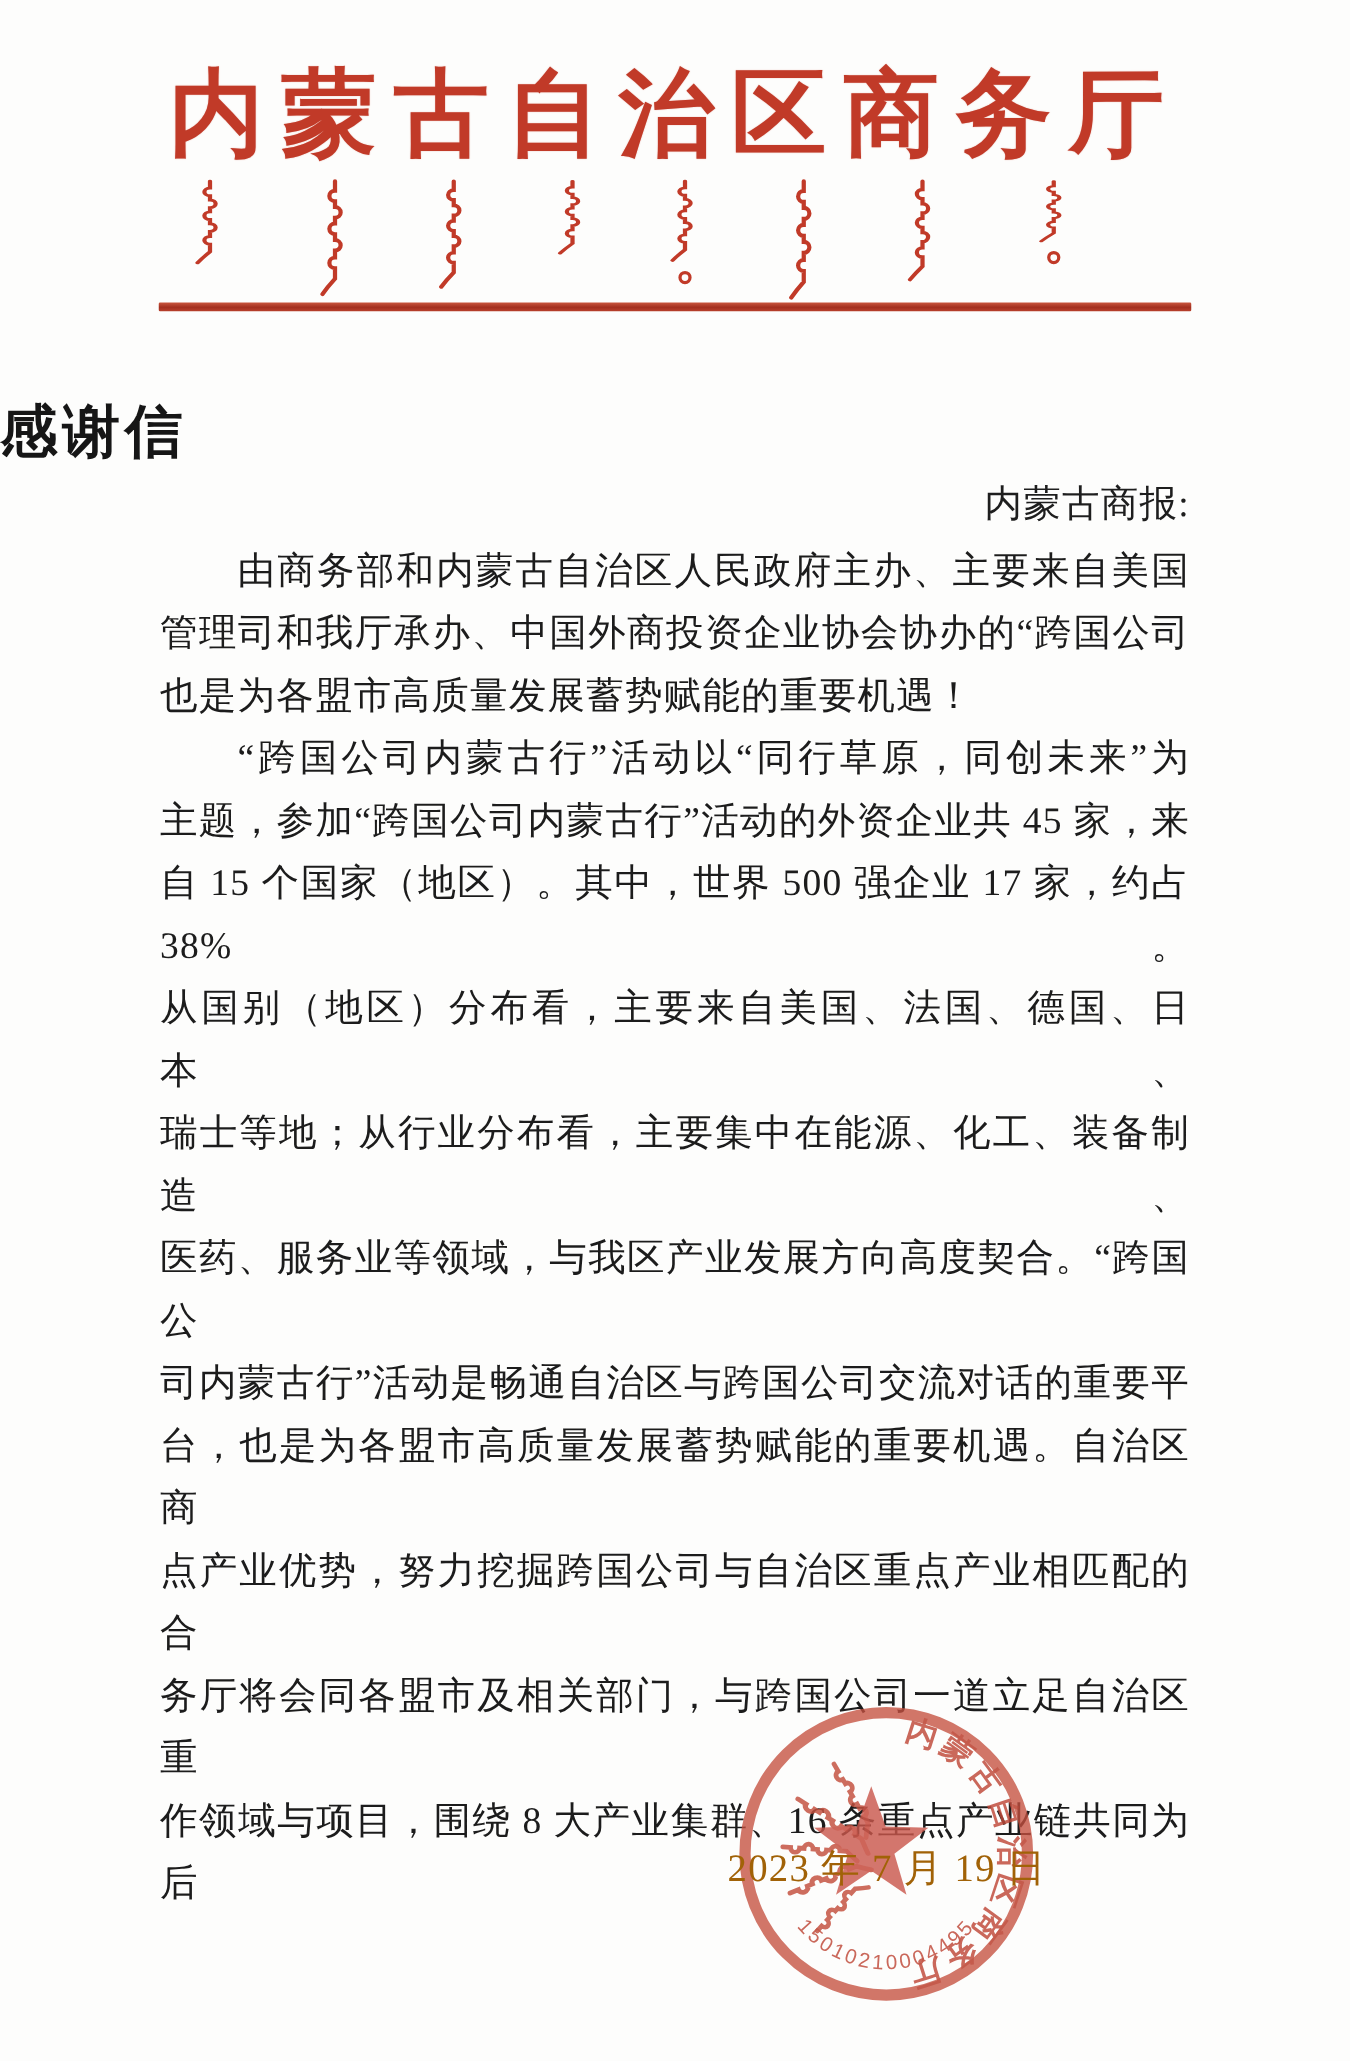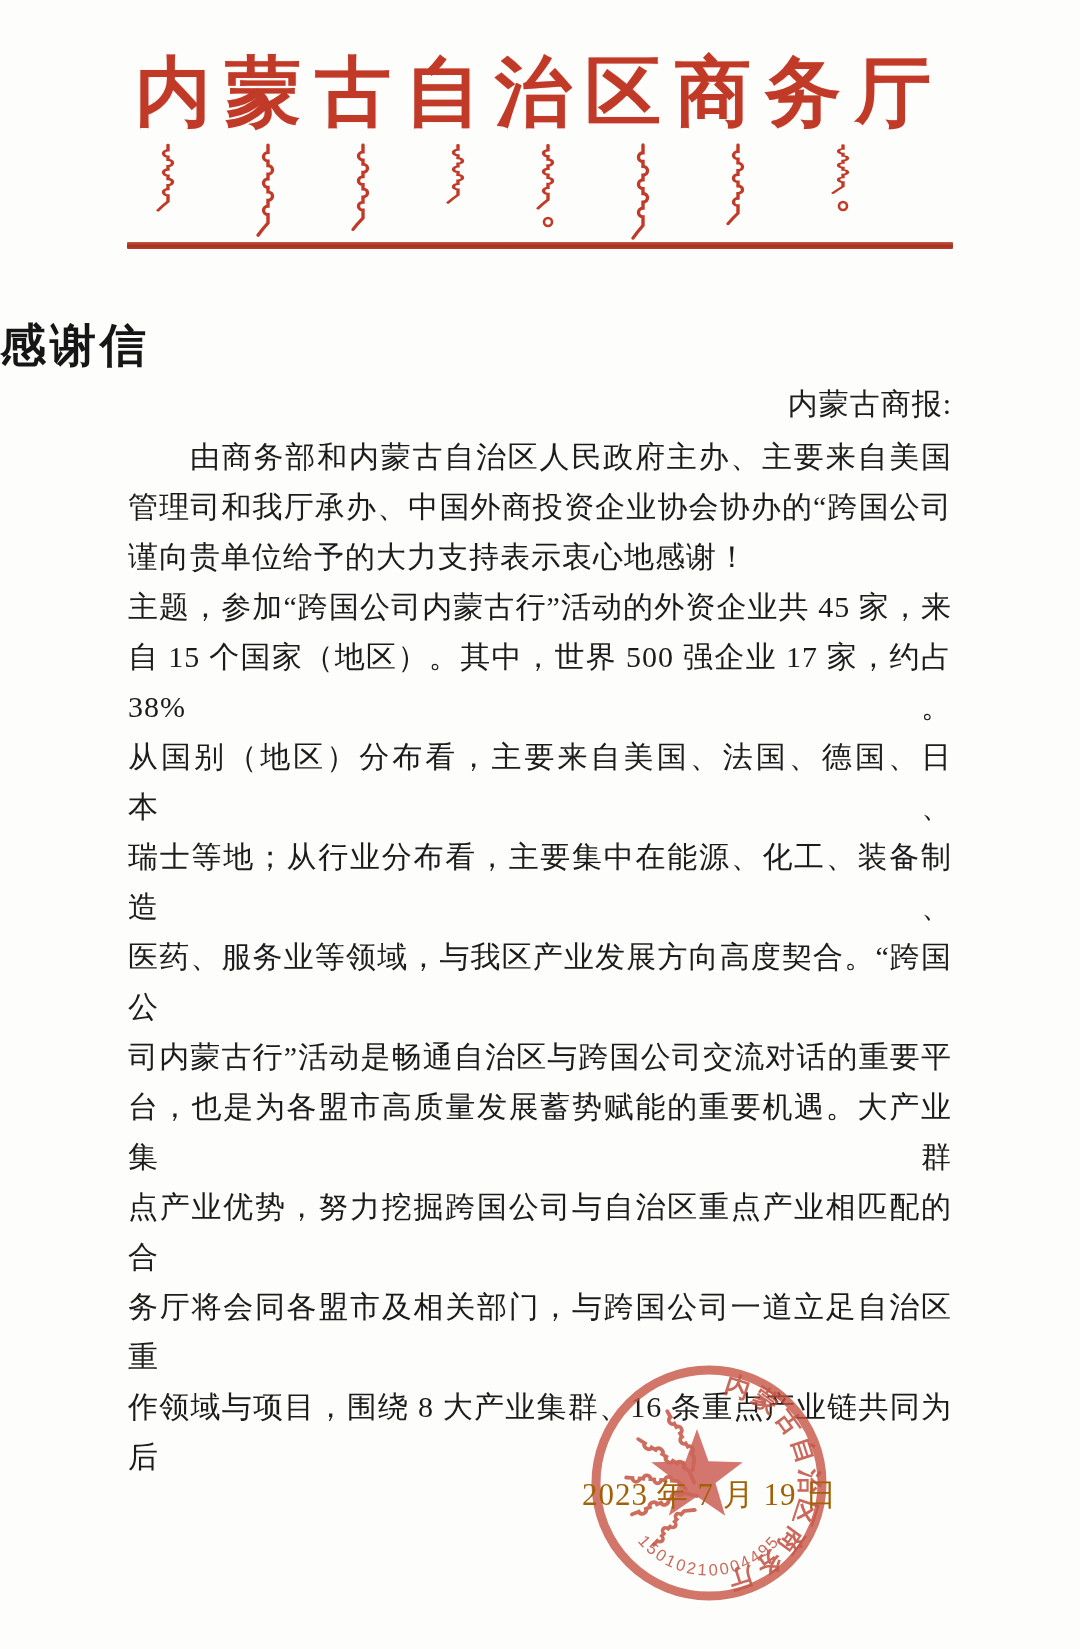--- a/index.html
+++ b/index.html
@@ -113,28 +113,29 @@
 
   <div class="head-rule"></div>
 
   <div class="letter-title">感谢信</div>
 
   <div class="salutation">内蒙古商报:</div>
 
   <div class="body-block">
     <div class="bl ind">由商务部和内蒙古自治区人民政府主办、主要来自美国</div>
     <div class="bl">管理司和我厅承办、中国外商投资企业协会协办的“跨国公司</div>
-    <div class="bl last">谨向贵单位给予的大力支持表示衷心地感谢！</div>
+    <div class="bl last">也是为各盟市高质量发展蓄势赋能的重要机遇！</div>
+    <div class="bl ind">“跨国公司内蒙古行”活动以“同行草原，同创未来”为</div>
     <div class="bl">主题，参加“跨国公司内蒙古行”活动的外资企业共 45 家，来</div>
     <div class="bl">自 15 个国家（地区）。其中，世界 500 强企业 17 家，约占 38%。</div>
     <div class="bl">从国别（地区）分布看，主要来自美国、法国、德国、日本、</div>
     <div class="bl">瑞士等地；从行业分布看，主要集中在能源、化工、装备制造、</div>
     <div class="bl">医药、服务业等领域，与我区产业发展方向高度契合。“跨国公</div>
     <div class="bl">司内蒙古行”活动是畅通自治区与跨国公司交流对话的重要平</div>
-    <div class="bl">台，也是为各盟市高质量发展蓄势赋能的重要机遇。大产业集群</div>
+    <div class="bl">台，也是为各盟市高质量发展蓄势赋能的重要机遇。自治区商</div>
     <div class="bl">点产业优势，努力挖掘跨国公司与自治区重点产业相匹配的合</div>
     <div class="bl">务厅将会同各盟市及相关部门，与跨国公司一道立足自治区重</div>
     <div class="bl">作领域与项目，围绕 8 大产业集群、16 条重点产业链共同为后</div>
 
   </div>
 
   <svg class="seal" viewBox="0 0 250 250">
     <defs>
       <path id="ringTextPath" d="M125,33 A92,92 0 1 1 124.9,33" fill="none"></path>
       <path id="serialPath" d="M54,184 A92,92 0 0 0 196,184" fill="none"></path>

